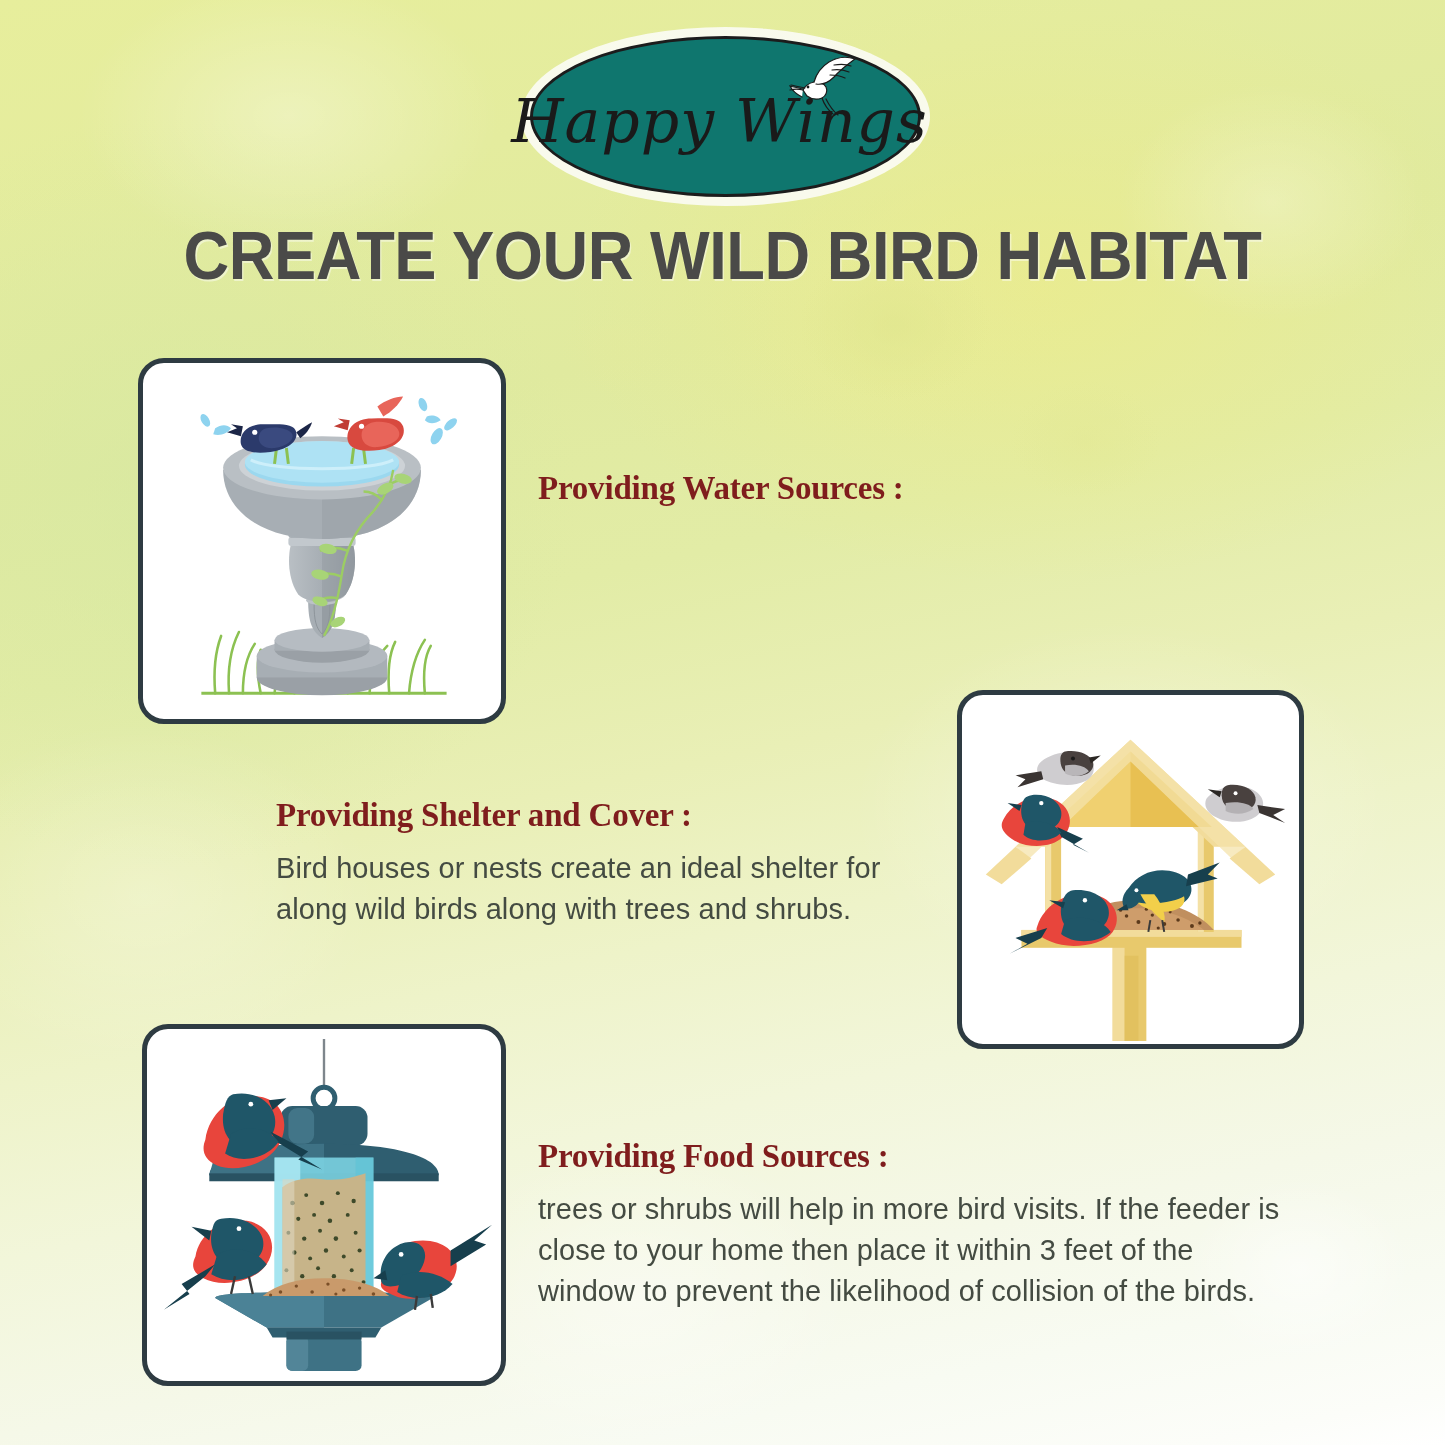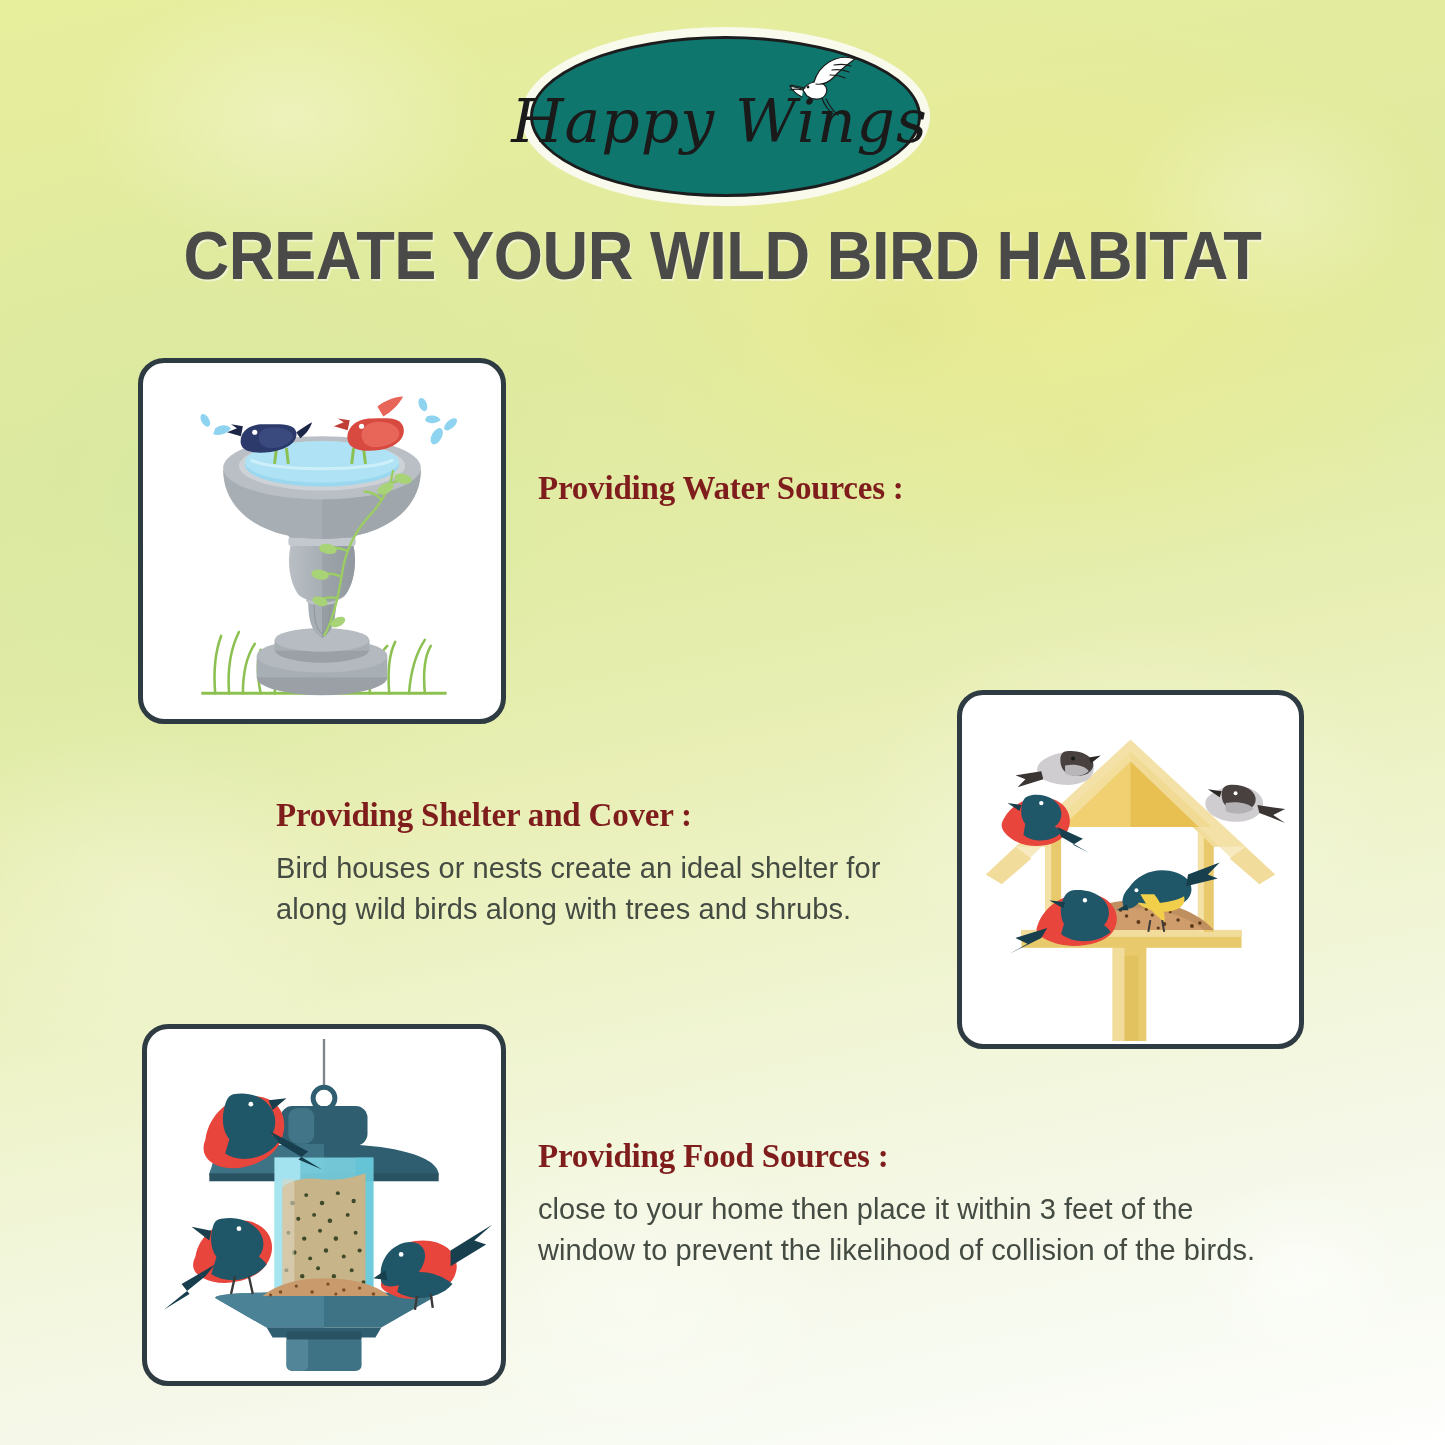--- a/index.html
+++ b/index.html
@@ -504,16 +504,17 @@
         <line x1="272" y1="270" x2="270" y2="284"></line>
         <line x1="286" y1="268" x2="288" y2="282"></line>
       </g>
     </g>
   </svg>
 </div>
 
 <div class="block" id="block-food">
   <p class="heading">Providing Food Sources :</p>
   <p class="body">
+    <span class="line">trees or shrubs will help in more bird visits. If the feeder is</span>
     <span class="line">close  to  your  home  then  place  it  within  3  feet  of  the</span>
     <span class="line">window to prevent the likelihood of collision of the birds.</span>
   </p>
 </div>
 
 </body></html>

